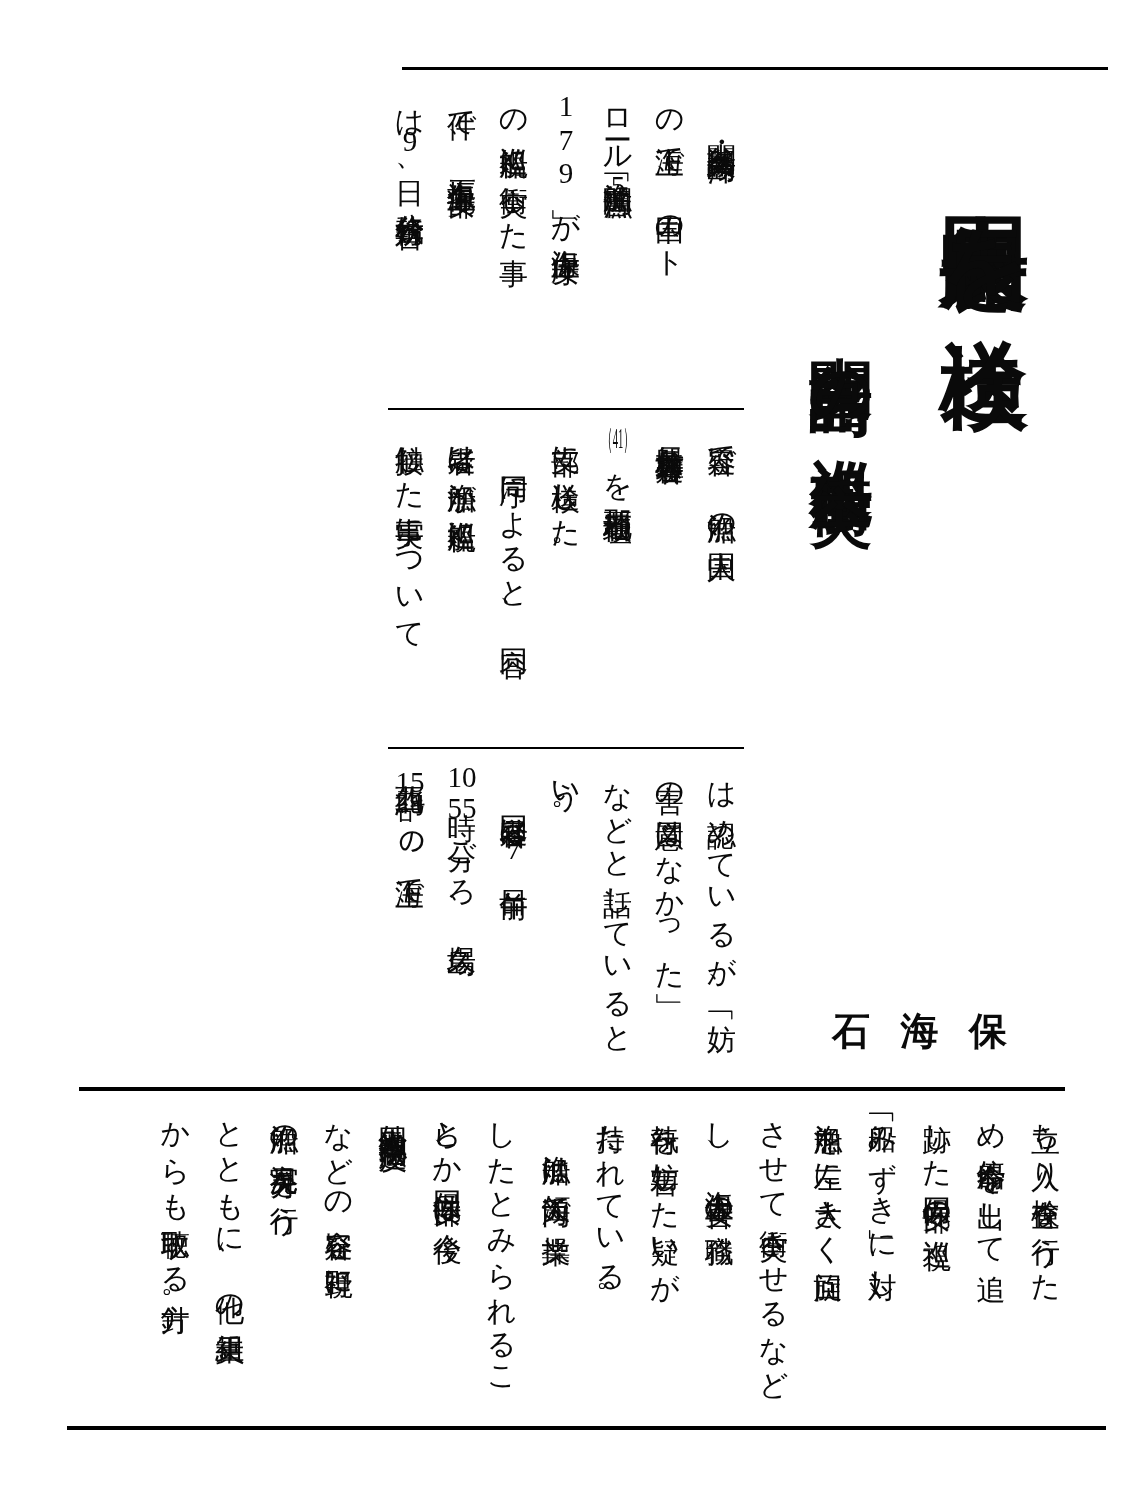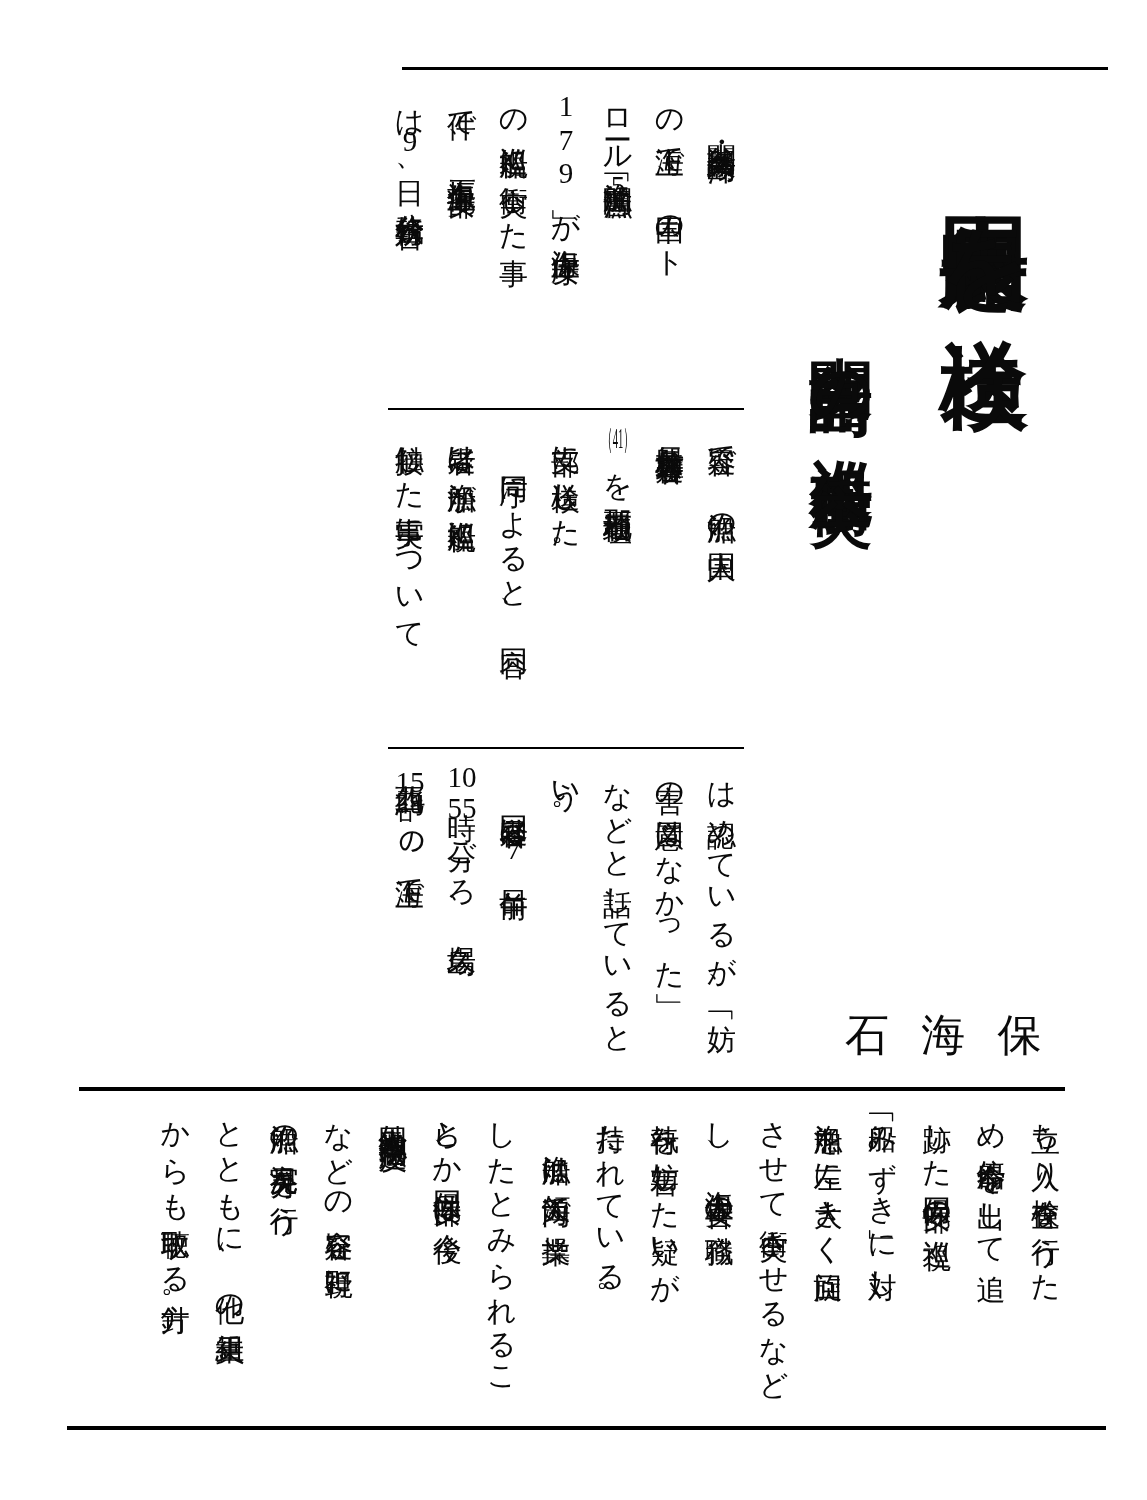--- a/index.html
+++ b/index.html
@@ -21,22 +21,22 @@
   .headline {
     position:absolute; left:936px; top:143px; height:760px; margin:0;
     font-size:89px; line-height:96px; letter-spacing:4px; font-weight:900;
   }
   .subheadline {
     position:absolute; left:807px; top:306px; height:700px; margin:0;
     font-size:63px; line-height:68px; letter-spacing:6px; font-weight:700;
   }
   .credit {
     position:absolute; left:832px; top:1006px;
-    font-family:"Liberation Sans", sans-serif; font-weight:400;
-    font-size:44px; letter-spacing:10px; white-space:pre;margin-left:13px;
+    font-family:"Liberation Sans", sans-serif; font-weight:700;
+    font-size:38px; letter-spacing:10px; white-space:pre;
   }
 
   .colblock { position:absolute; display:flex; flex-direction:row-reverse;
               justify-content:flex-start; align-items:flex-start; }
   .colblock .vcol { flex:0 0 auto; height:100%; }
 
   .top-block { left:384px; width:364px; height:308px; }
   .top-block .vcol { width:52px; line-height:52px; font-size:29px; letter-spacing:1.5px; }
   .block1 { top:90px; }
   .block2 { top:423px; }

